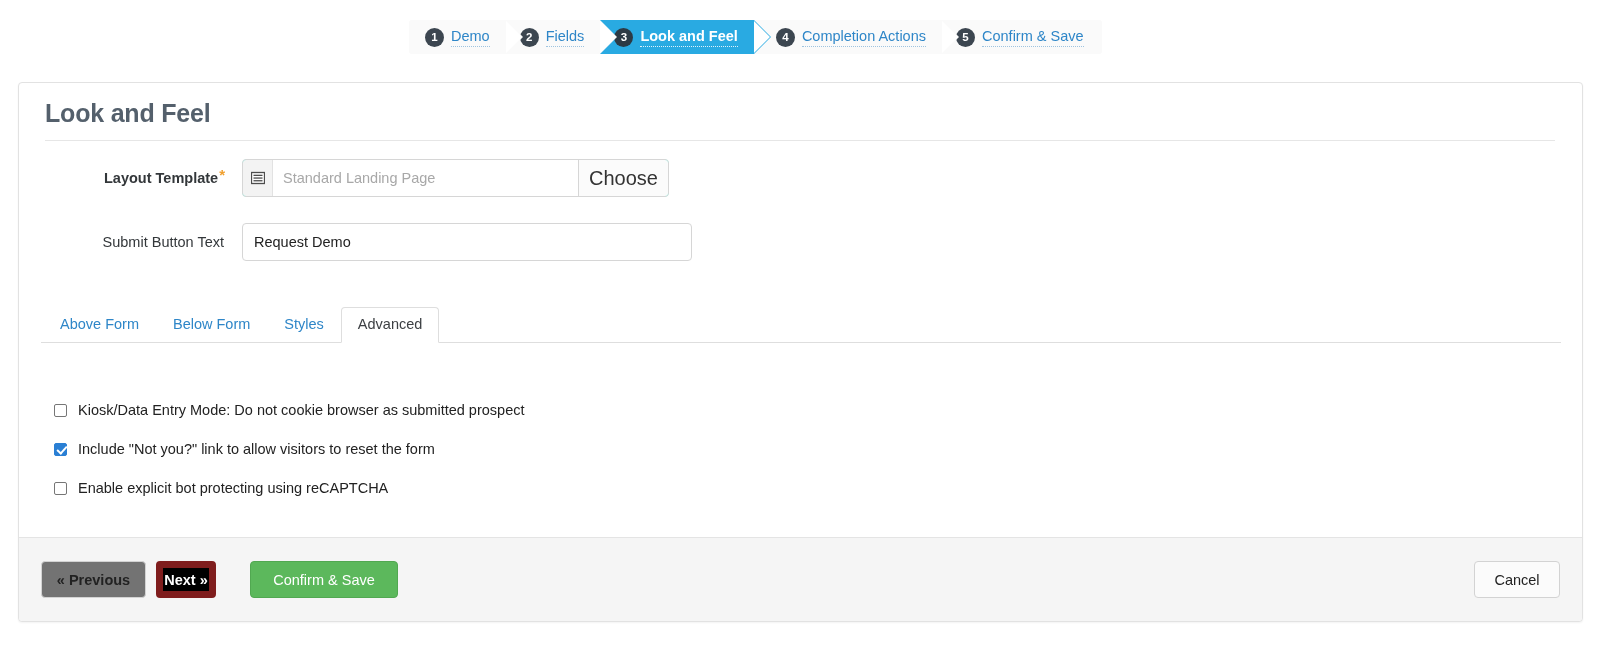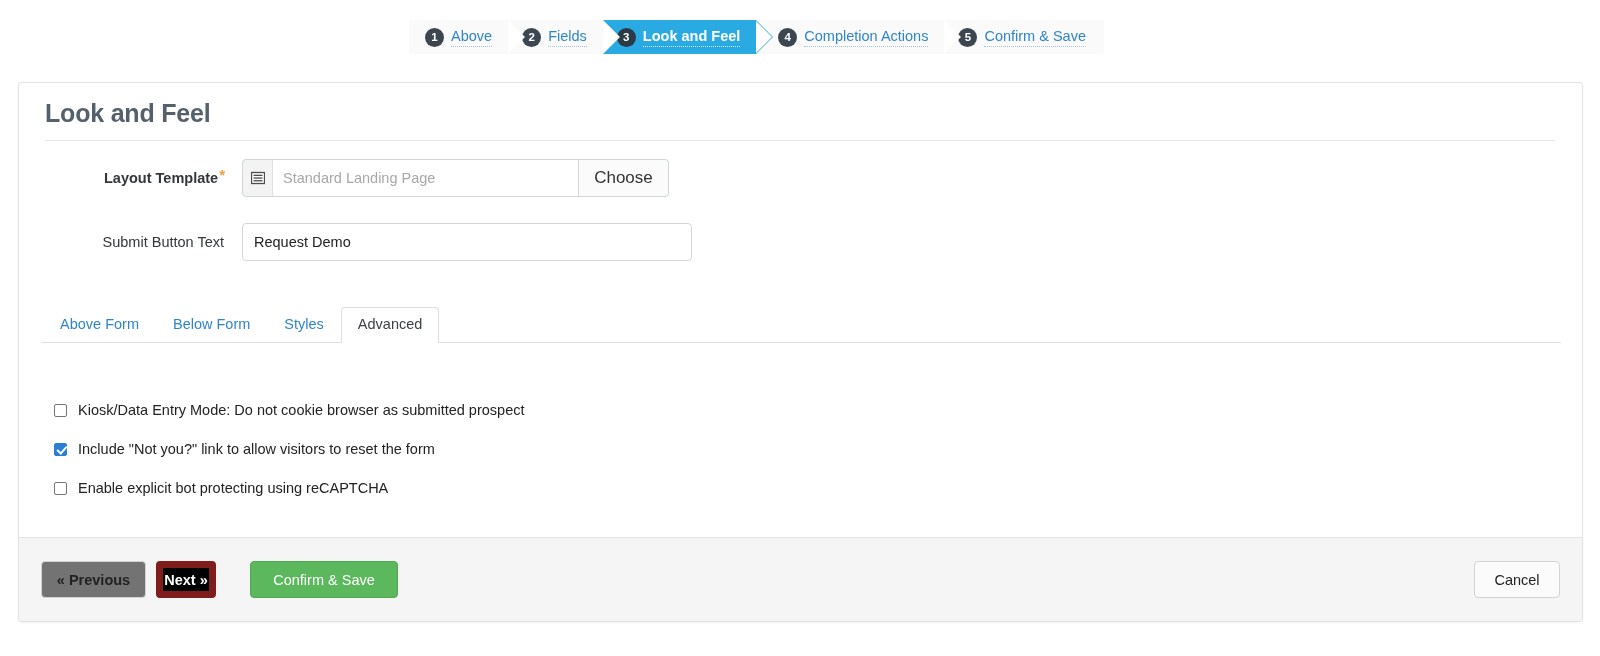--- a/index.html
+++ b/index.html
@@ -155,21 +155,21 @@
     padding: 0 10px;
     font-size: 14.5px;
     color: #a8a8a8;
     background: #fff;
   }
   .ig-btn {
     width: 90px;
     border-left: 1px solid #d6d6d6;
     background: #fbfbfb;
     display: flex; align-items: center; justify-content: center;
-    font-size: 17px;
+    font-size: 20px;
     color: #333;
     cursor: pointer;
   }
   .text-input {
     margin-left: 18px;
     width: 450px; height: 38px;
     border: 1px solid #d6d6d6;
     border-radius: 4px;
     background: #fff;
     display: flex; align-items: center;
@@ -293,21 +293,21 @@
 </style>
 </head>
 <body>
 
 <div class="page">
 
   <div class="stepbar">
 
     <div class="step">
       <span class="num">1</span>
-      <span class="label">Above</span>
+      <span class="label">Demo</span>
       <span class="sep"></span>
     </div>
 
     <div class="step">
       <span class="num">2</span>
       <span class="label">Fields</span>
       <span class="sep"></span>
     </div>
 
     <div class="step active">

